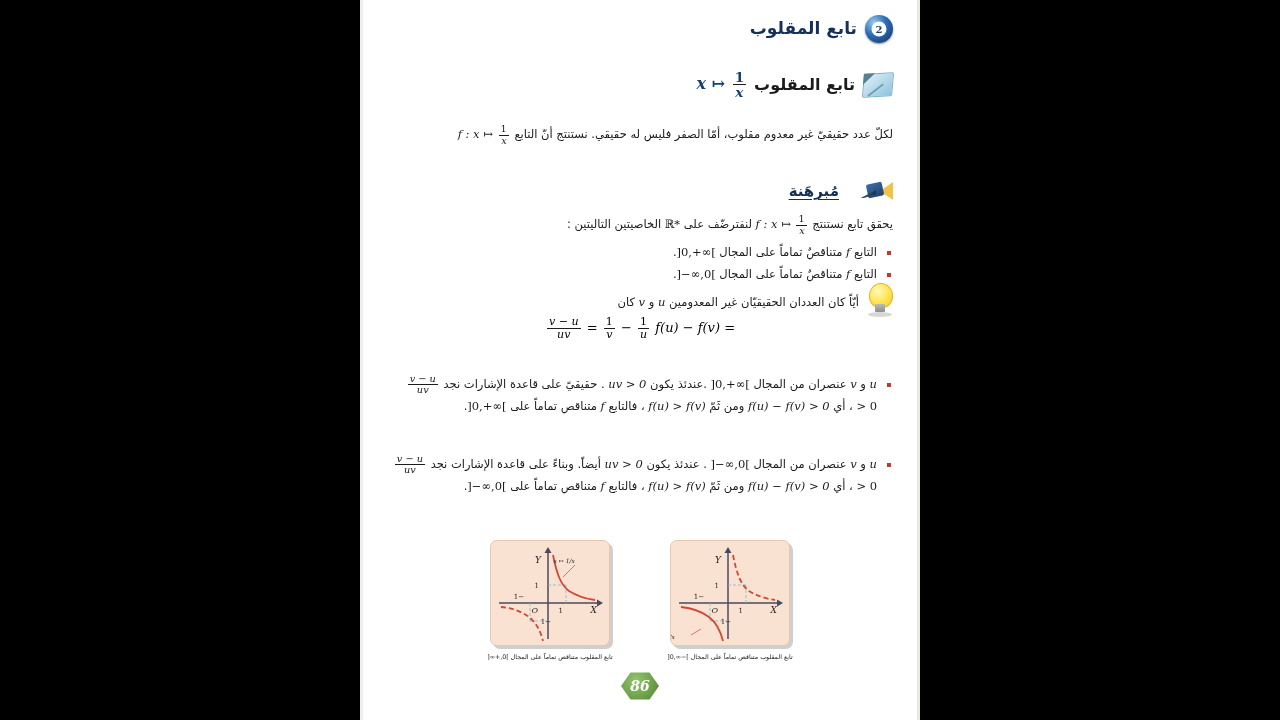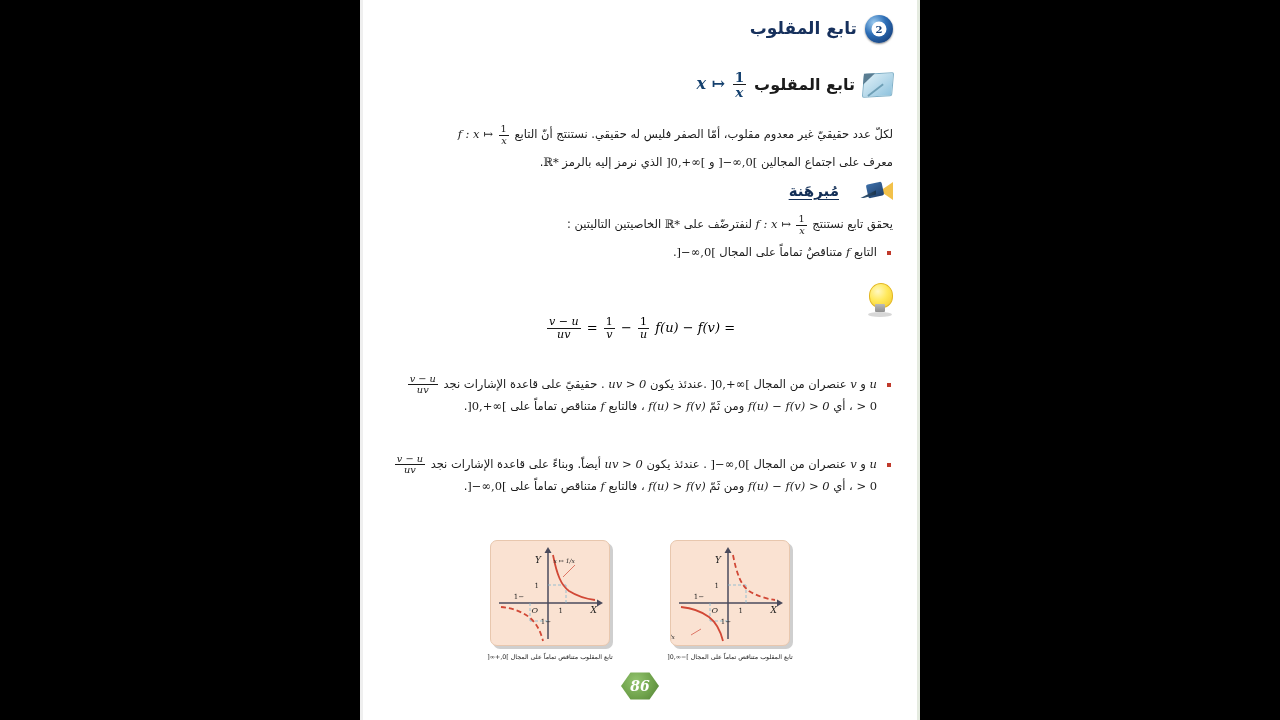--- a/index.html
+++ b/index.html
@@ -356,61 +356,66 @@
         <div class="sub-title">
           <span class="ar">تابع المقلوب</span>
           <span class="mathi">x&nbsp;↦&nbsp;<span class="frac"><span class="n mathr">1</span><span class="d mathi">x</span></span></span>
         </div>
       </div>
 
       <div class="para ar" style="top:124px;">
         <span>لكلّ عدد حقيقيّ غير معدوم مقلوب، أمّا الصفر فليس له حقيقي. نستنتج أنّ التابع</span>
         <span class="mathi">f&nbsp;:&nbsp;x&nbsp;↦&nbsp;<span class="frac"><span class="n mathr">1</span><span class="d mathi">x</span></span></span>
       </div>
-      <div class="para ar rtlright" style="top:152px;">
-        <span>معرف على اجتماع المجالين</span>
-        <span class="interval">]−∞,0[</span>
-        <span>و</span>
-        <span class="interval">]0,+∞[</span>
-        <span>الذي نرمز إليه بالرمز</span>
-        <span class="mathr">ℝ*</span><span>.</span>
-      </div>
 
       <div class="thm-head">
         <div class="icon-pen">
           <div class="tri"></div>
           <div class="body"></div>
           <div class="nib"></div>
         </div>
         <div class="thm-title ar">مُبرهَنة</div>
       </div>
 
       <div class="para ar rtlright" style="top:214px;">
         <span>يحقق تابع نستنتج</span>
         <span class="mathi">f&nbsp;:&nbsp;x&nbsp;↦&nbsp;<span class="frac"><span class="n mathr">1</span><span class="d mathi">x</span></span></span>
         <span>لنفترضّف على</span>
         <span class="mathr">ℝ*</span>
         <span>الخاصيتين التاليتين :</span>
       </div>
 
       <ul class="bullets ar" style="position:absolute; top:242px; right:24px; left:24px;">
+        <li>
+          <span>التابع</span>
+          <span class="mathi">f</span>
+          <span>متناقصٌ تماماً على المجال</span>
+          <span class="interval">]0,+∞[</span><span>.</span>
+        </li>
         <li>
           <span>التابع</span>
           <span class="mathi">f</span>
           <span>متناقصٌ تماماً على المجال</span>
           <span class="interval">]−∞,0[</span><span>.</span>
         </li>
       </ul>
 
       <div class="bulb">
         <div class="glass"></div>
         <div class="base"></div>
         <div class="shadow"></div>
       </div>
 
+      <div class="para ar rtlright" style="top:292px; right:58px;">
+        <span>أيّاً كان العددان الحقيقيّان غير المعدومين</span>
+        <span class="mathi">u</span>
+        <span>و</span>
+        <span class="mathi">v</span>
+        <span>كان</span>
+      </div>
 
       <div class="display-eq" style="top:316px;">
         <span class="mathi">f(u) − f(v) =</span>
         <span class="frac"><span class="n mathr">1</span><span class="d mathi">u</span></span>
         <span class="mathr">−</span>
         <span class="frac"><span class="n mathr">1</span><span class="d mathi">v</span></span>
         <span class="mathr">=</span>
         <span class="frac"><span class="n mathi">v − u</span><span class="d mathi">uv</span></span>
       </div>
 

